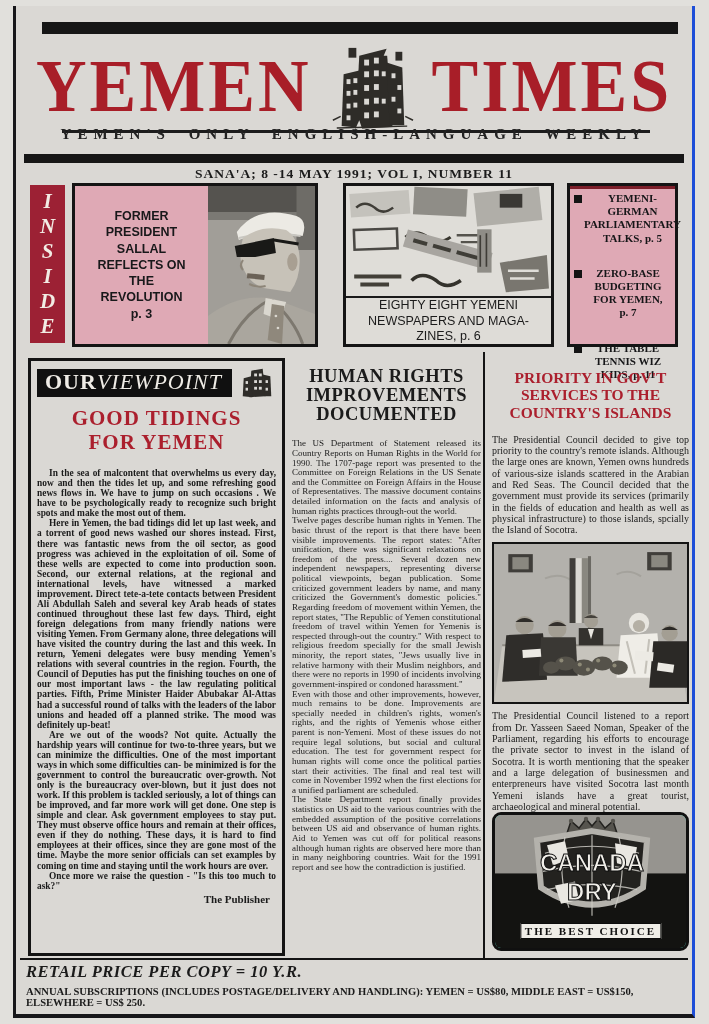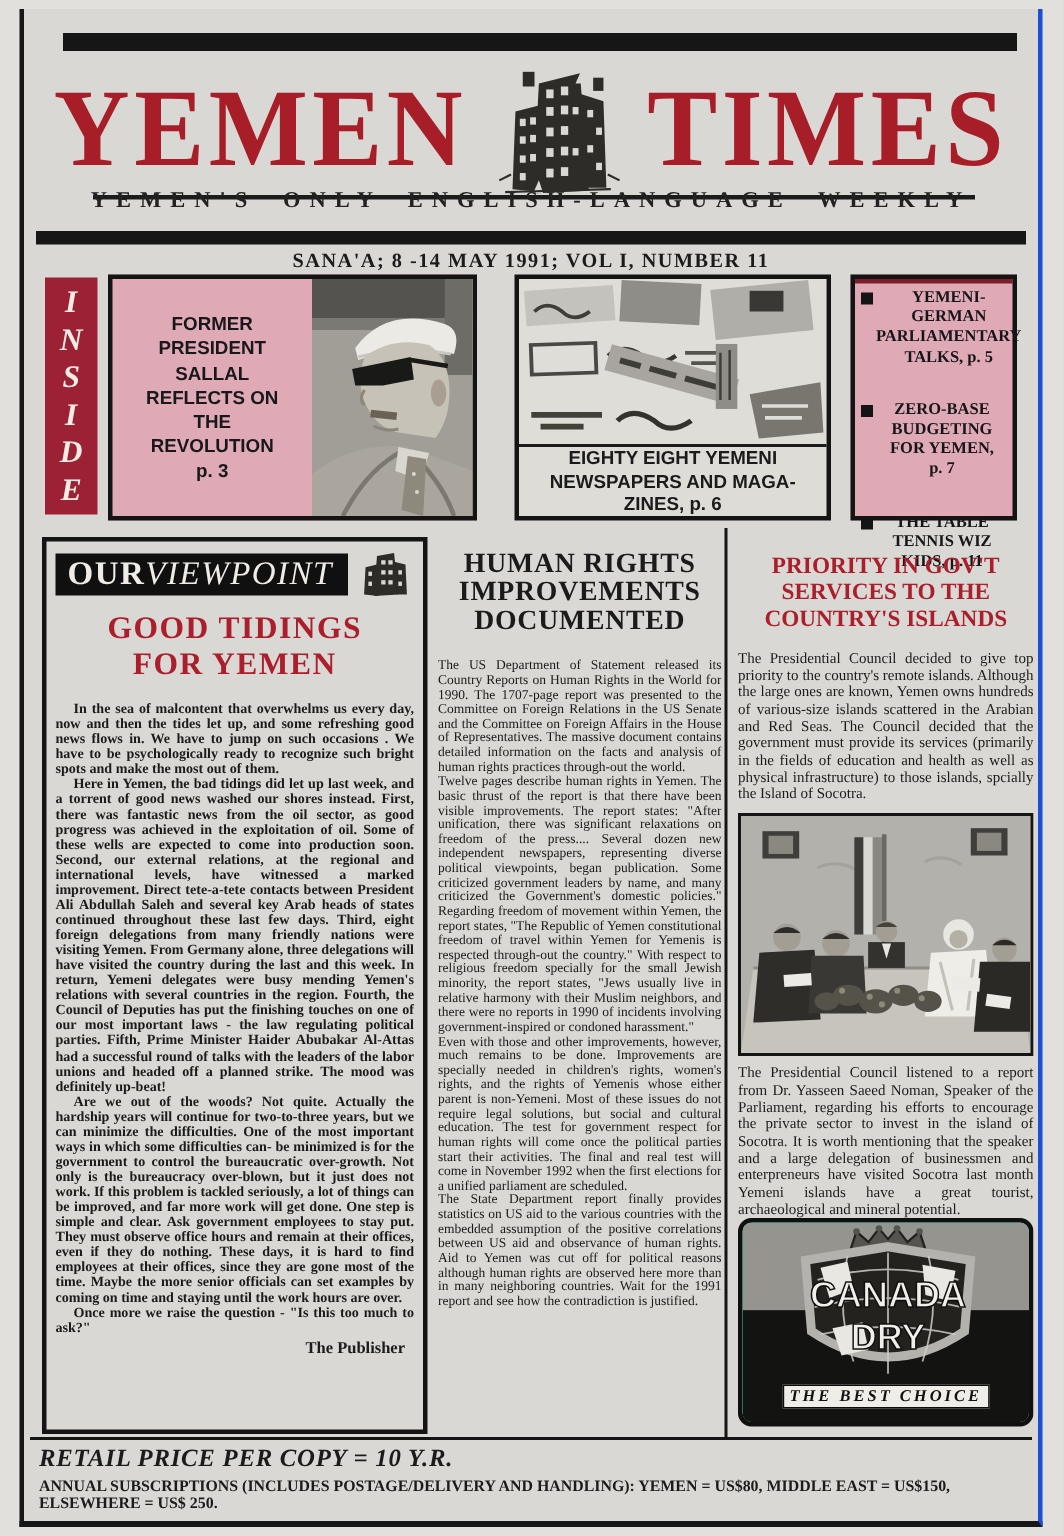--- a/index.html
+++ b/index.html
@@ -29,21 +29,21 @@
   .inside-banner{position:absolute;left:14px;top:2px;width:35px;height:158px;background:#9c2134;
     display:flex;flex-direction:column;align-items:center;justify-content:center;}
   .inside-banner span{color:#f2ece4;font-style:italic;font-weight:bold;font-size:21px;line-height:25px;font-family:"Liberation Serif",serif;}
   .teaser-box{position:absolute;left:56px;top:0;width:246px;height:164px;box-sizing:border-box;border:3px solid #141414;display:flex;background:#dfa9b5;}
   .teaser-text{width:133px;box-sizing:border-box;display:flex;align-items:center;justify-content:center;text-align:center;
     font-family:"Liberation Sans",sans-serif;font-weight:bold;font-size:12.5px;line-height:1.3;color:#18181a;white-space:pre-line;}
   .teaser-photo{flex:1;background:#a19e98;overflow:hidden;}
   .news-box{position:absolute;left:327px;top:0;width:211px;height:164px;box-sizing:border-box;border:3px solid #141414;background:#dedcd7;display:flex;flex-direction:column;}
   .news-photo{height:111px;border-bottom:2px solid #1a1a1a;overflow:hidden;}
   .news-caption{flex:1;display:flex;align-items:center;justify-content:center;text-align:center;
-    font-family:"Liberation Sans",sans-serif;font-weight:bold;font-size:12.5px;line-height:1.22;white-space:pre-line;}
+    font-family:"Liberation Sans",sans-serif;font-weight:normal;font-size:12.5px;line-height:1.22;white-space:pre-line;}
   .highlights-box{position:absolute;left:551px;top:0;width:111px;height:164px;box-sizing:border-box;border:3px solid #141414;
     box-shadow:inset 0 3px 0 #7c1f2a;background:#dfa9b5;padding:6px 3px 2px 3px;display:flex;flex-direction:column;justify-content:space-between;gap:22px;}
   .hl-item{display:flex;align-items:flex-start;}
   .hl-bullet{width:8px;height:8px;background:#141414;flex:0 0 auto;margin:3px 2px 0 1px;}
   .hl-text{flex:1;text-align:center;font-weight:bold;font-size:11px;line-height:1.2;white-space:pre-line;color:#161618;}
   
   .left-box{position:absolute;left:12px;top:352px;width:257px;height:598px;box-sizing:border-box;border:3px solid #141414;padding:5px 6px 0 6px;}
   .vp-header{display:flex;align-items:center;gap:6px;}
   .vp-bar{background:#101010;color:#efecE6;color:#efece6;padding:1px 10px 3px 8px;font-size:22px;line-height:1.1;}
   .vp-bar .b{font-weight:bold;letter-spacing:1px;}
@@ -58,21 +58,21 @@
   .mid-body{margin-top:5px;font-size:9px;line-height:1.07;}
   .mid-body p{margin:0;text-align:justify;}
   .v-divider{position:absolute;left:467px;top:346px;width:2px;height:608px;background:#141414;}
   .right-col{position:absolute;left:476px;top:350px;width:197px;height:602px;overflow:hidden;}
   .right-title{text-align:center;color:#ab1f2d;font-weight:bold;font-size:15.5px;line-height:1.12;white-space:pre-line;}
   .right-body{margin-top:6px;font-size:10px;line-height:1.13;}
   .right-body p{margin:0;text-align:justify;}
   .photo-box{margin-top:7px;border:2px solid #141414;height:158px;overflow:hidden;background:#b3b1ac;}
   .ad-box{position:relative;height:133px;border:3px solid #101010;border-radius:9px;overflow:hidden;background:#5eead4;}
   .ad-slogan{position:absolute;left:50%;transform:translateX(-50%);bottom:9px;background:#efede7;border:1px solid #0c0c0c;
-    padding:1px 4px;font-weight:bold;font-size:11px;letter-spacing:2px;white-space:nowrap;color:#111;font-style:italic;}
+    padding:1px 4px;font-weight:bold;font-size:11px;letter-spacing:2px;white-space:nowrap;color:#111;}
   
   .footer-rule{position:absolute;top:952px;left:4px;right:4px;height:2px;background:#141414;}
   .retail{position:absolute;top:956px;left:10px;font-style:italic;font-weight:bold;font-size:16.5px;letter-spacing:0.5px;}
   .subs{position:absolute;top:980px;left:10px;right:6px;font-weight:bold;font-size:10.6px;}
 </style>
 </head>
 <body>
 
 <div class="page">
 

